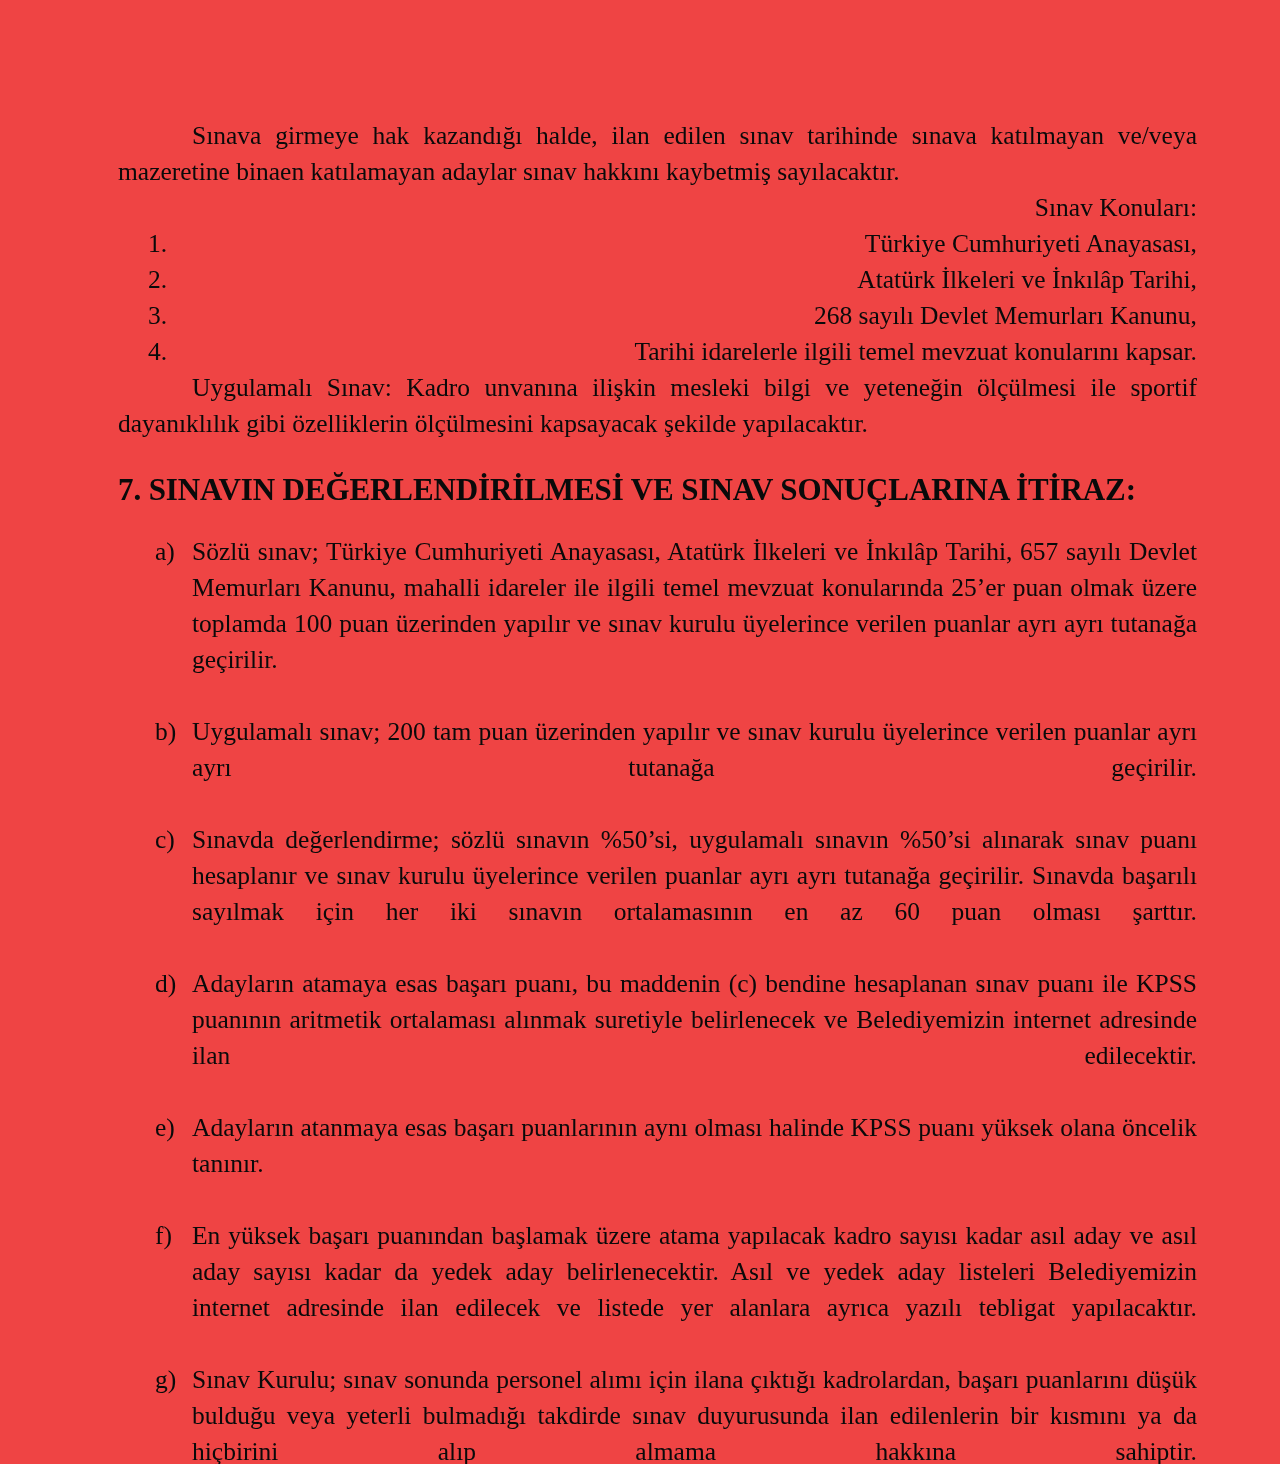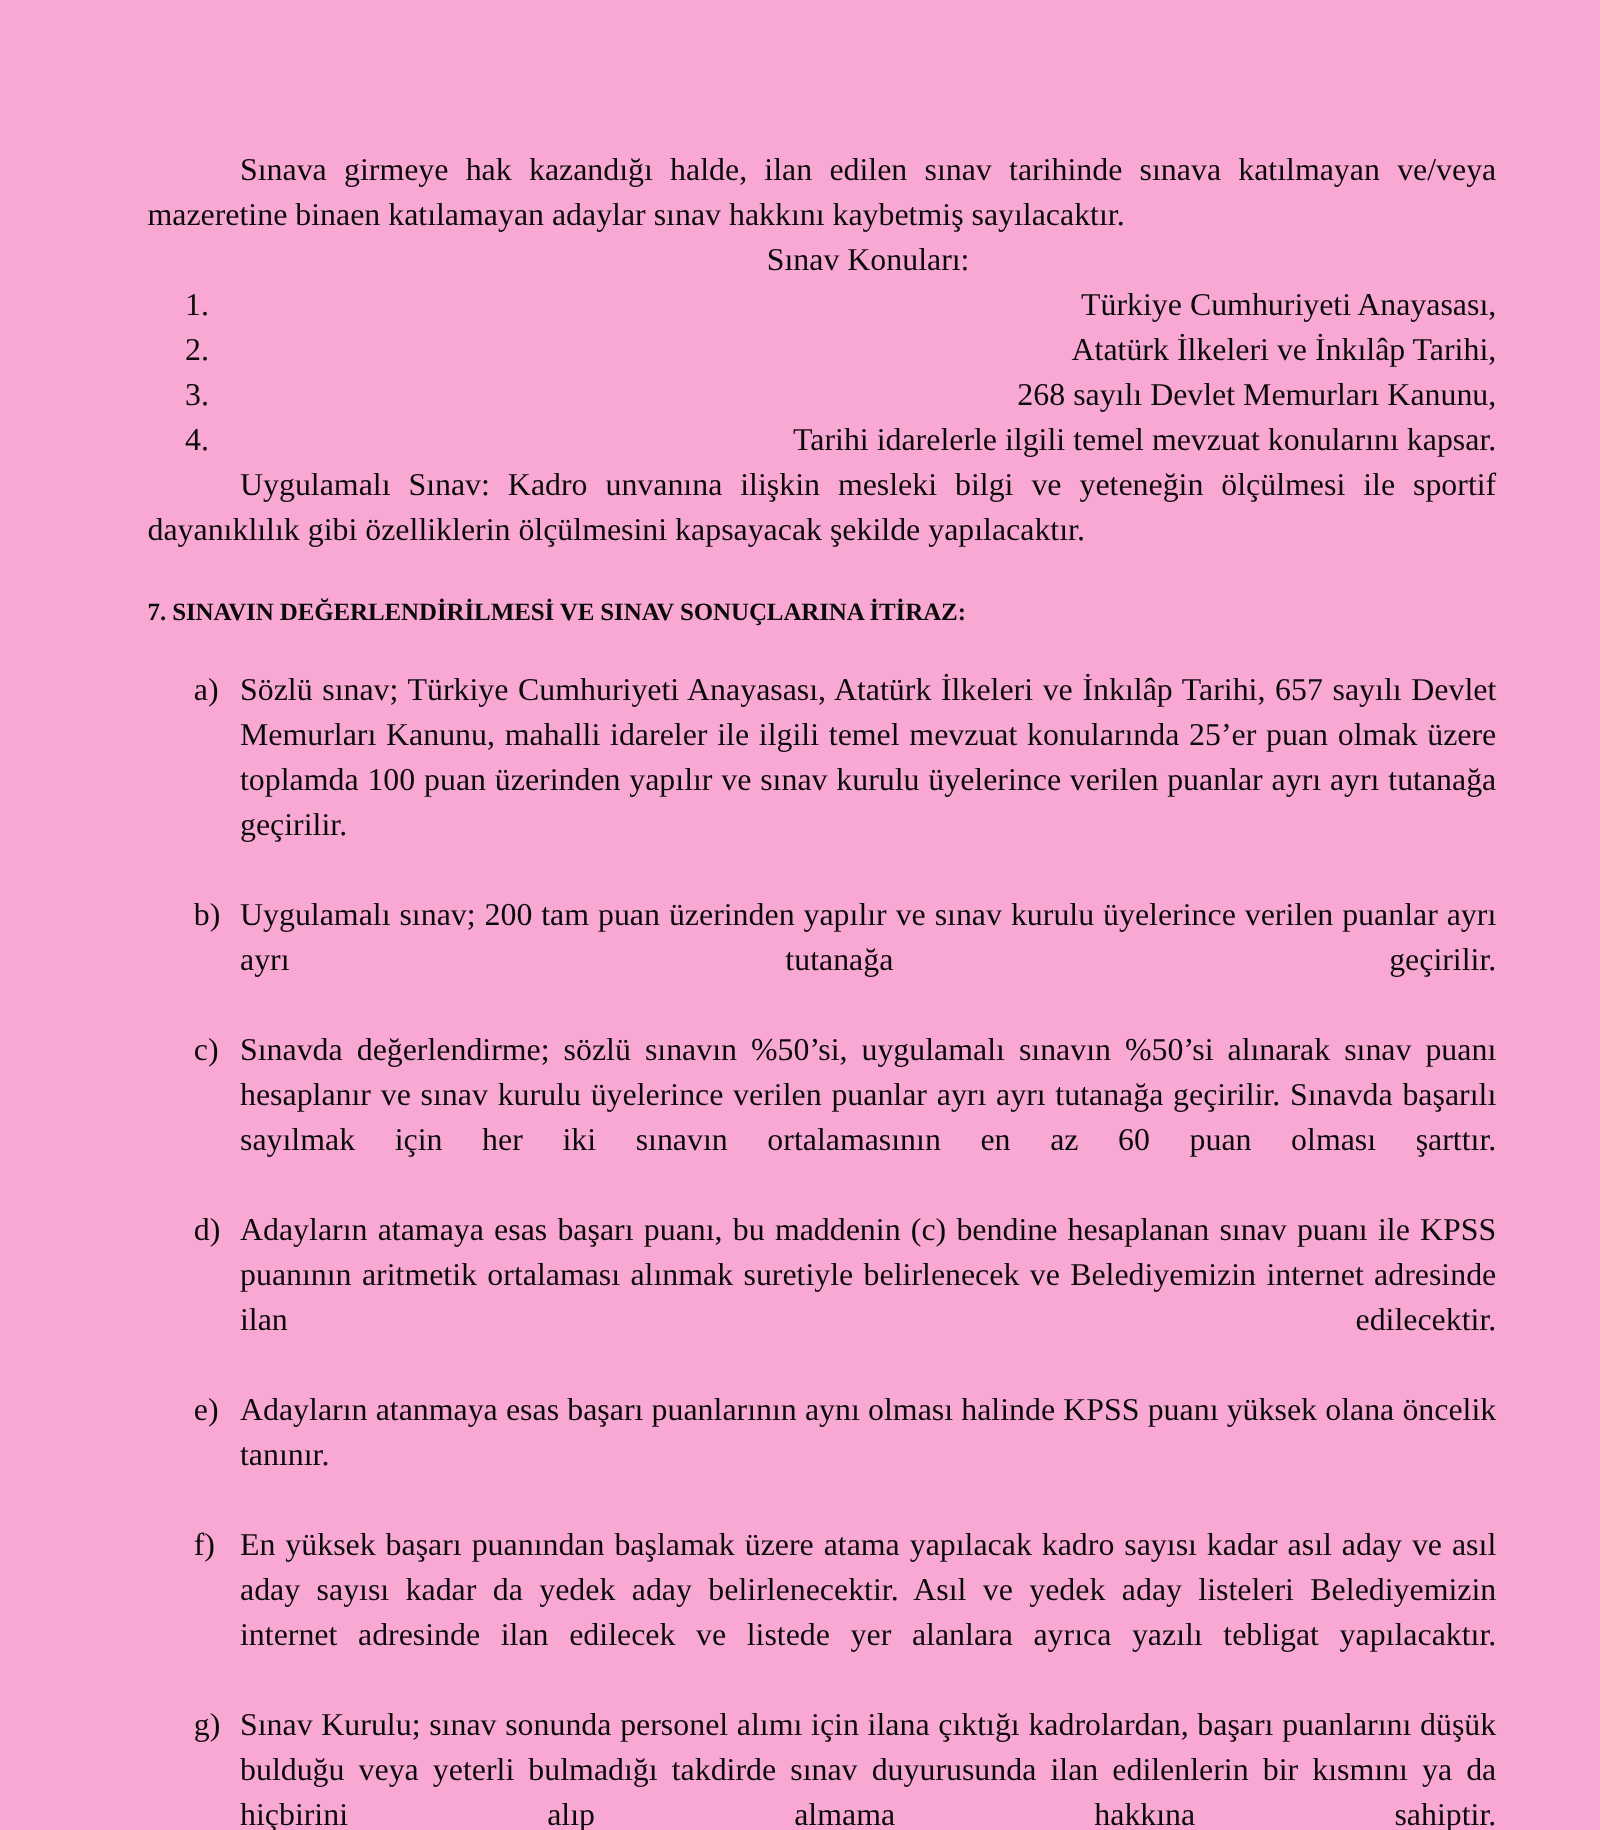--- a/index.html
+++ b/index.html
@@ -14,47 +14,47 @@
     color: #0a0a0a;
     -webkit-font-smoothing: antialiased;
   }
 
   .page {
     position: relative;
     width: 1280px;
     height: 1464px;
     box-sizing: border-box;
     padding: 118px 83px 0 118px;
-    background: #f9a8d4;
+    background: #ef4444;
   }
 
   .doc-body {
     width: 1079px;
   }
 
   
   .para {
     font-size: 25.5px;
     line-height: 36px;
     text-align: justify;
     text-justify: inter-word;
     margin: 0;
     hyphens: none;
   }
   .para.indented {
     text-indent: 74px;
   }
   .para.plain-line {
-    text-align: center;
+    text-align: right;
     text-indent: 74px;
   }
 
   
   .section-heading {
-    font-size: 20px;
+    font-size: 31px;
     line-height: 36px;
     font-weight: bold;
     margin: 0;
     letter-spacing: -0.1px;
     text-align: left;
   }
   .heading-spacer-top { height: 30px; }
   .heading-spacer-bottom { height: 26px; }
 
   

